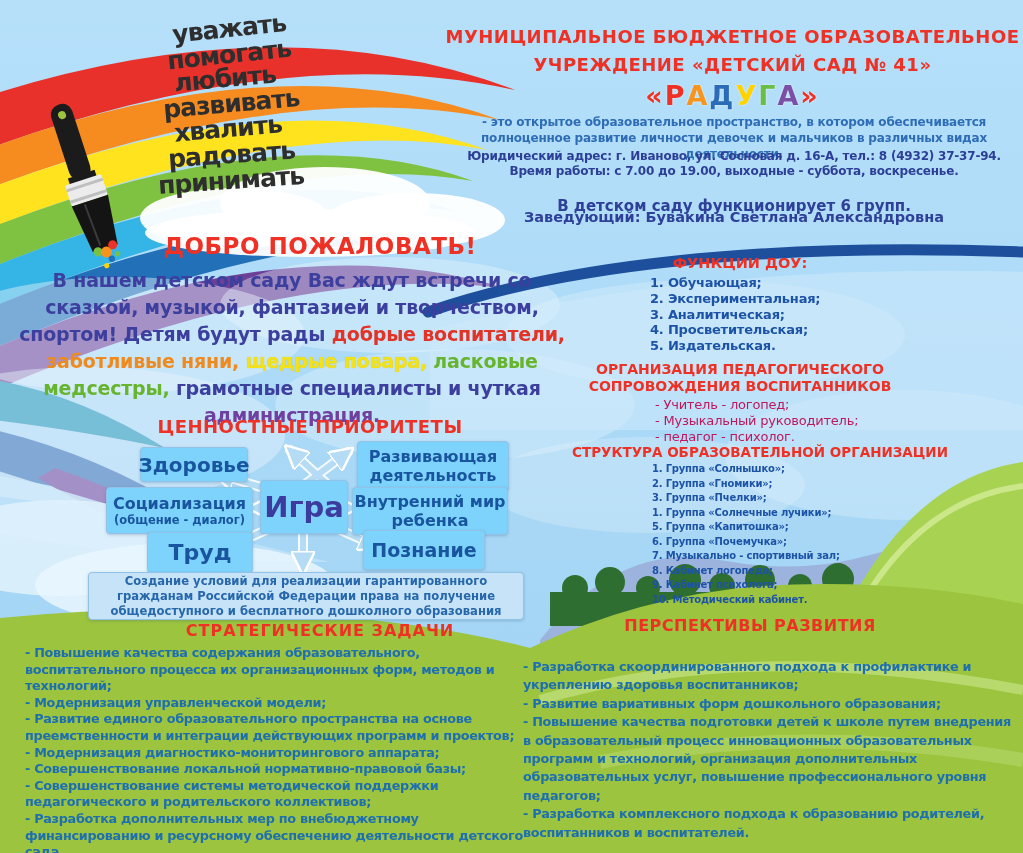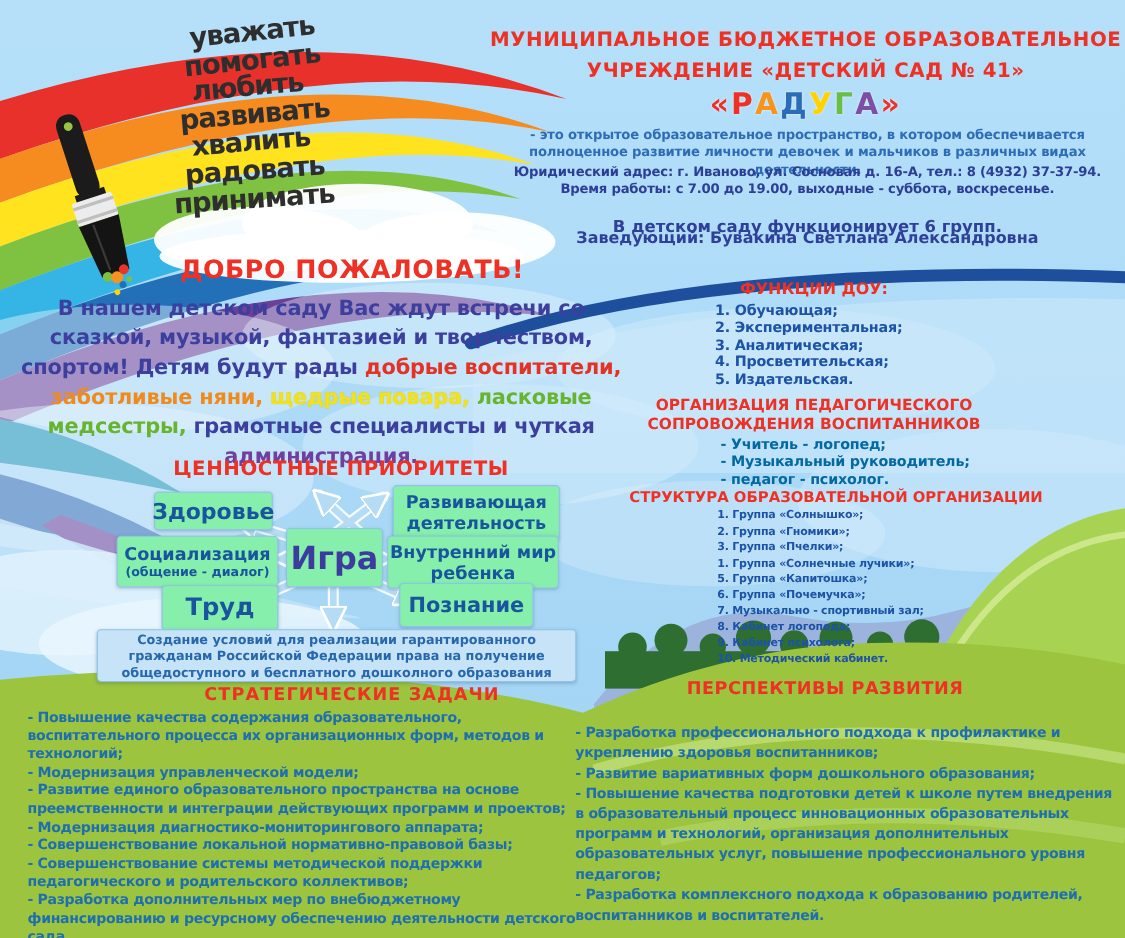--- a/index.html
+++ b/index.html
@@ -28,39 +28,39 @@
   .hours{left:446px;top:164px;width:576px;font-size:12px;font-weight:bold;color:#2c3e96;text-align:center;letter-spacing:-.2px;}
   .groups{left:446px;top:185px;width:576px;font-size:15px;font-weight:bold;color:#2f4099;text-align:center;margin-top:12px;}
   .director{left:446px;top:209px;width:576px;font-size:14.5px;font-weight:bold;color:#2f4099;text-align:center;}
   
   .welcome-title{left:100px;top:233px;width:440px;font-size:23px;letter-spacing:.5px;}
   .welcome-text{left:18px;top:267px;width:548px;text-align:center;font-weight:bold;font-size:19px;line-height:27px;letter-spacing:-.2px;}
   .seg-blue{color:#3c3f9d;} .seg-red{color:#e33226;} .seg-orange{color:#ef8b1e;}
   .seg-yellow{color:#f2e21c;text-shadow:0 0 1px #d8c000;} .seg-green{color:#67b42e;} .seg-purple{color:#7040a0;}
   .prior-title{left:100px;top:416px;width:420px;font-size:18px;letter-spacing:.5px;}
   
-  .dbox{position:absolute;background:#86efac;border:1px solid #90c3e6;border-radius:4px;
+  .dbox{position:absolute;background:#7dd3fc;border:1px solid #90c3e6;border-radius:4px;
         box-shadow:0 1px 3px rgba(40,80,120,.25);color:#19559f;font-weight:bold;
         display:flex;flex-direction:column;align-items:center;justify-content:center;text-align:center;}
   .b-health{left:140px;top:447px;width:106px;height:33px;font-size:20px;}
   .b-develop{left:357px;top:441px;width:150px;height:48px;font-size:16px;line-height:19px;}
   .b-social{left:106px;top:487px;width:145px;height:45px;}
   .b-social .l1{font-size:16px;} .b-social .l2{font-size:11.5px;}
   .b-game{left:260px;top:480px;width:86px;height:52px;font-size:29px;color:#3c3b9e;}
   .b-inner{left:352px;top:487px;width:154px;height:46px;font-size:16px;line-height:19px;}
   .b-labor{left:147px;top:532px;width:104px;height:39px;font-size:22px;}
   .b-cogn{left:363px;top:530px;width:120px;height:38px;font-size:19px;}
   .b-foot{left:88px;top:572px;width:434px;height:46px;font-size:11.6px;line-height:15px;color:#2767ac;background:#c6e3f7;}
   
   .strat-title{left:100px;top:621px;width:440px;font-size:16px;letter-spacing:1px;}
   .strat-list{left:25px;top:645px;width:502px;font-size:12.8px;line-height:16.6px;font-weight:bold;color:#1e6fb0;letter-spacing:-.3px;}
   .func-title{left:620px;top:255px;width:240px;font-size:14.5px;}
   .func-list{left:650px;top:275px;width:340px;font-size:13px;line-height:15.8px;font-weight:bold;color:#1d53a6;letter-spacing:-.2px;}
   .supp-title{left:570px;top:361px;width:340px;font-size:14px;line-height:16.5px;}
-  .supp-list{left:655px;top:397px;width:330px;font-size:13px;line-height:15.8px;font-weight:bold;color:#0369a1;letter-spacing:-.2px;}
+  .supp-list{left:655px;top:397px;width:330px;font-size:13px;line-height:15.8px;font-weight:normal;color:#be185d;letter-spacing:-.2px;}
   .struct-title{left:560px;top:444px;width:400px;font-size:13.5px;}
   .struct-list{left:652px;top:462px;width:360px;font-size:10px;line-height:14.5px;font-weight:bold;color:#1d53a6;letter-spacing:-.2px;}
   .prosp-title{left:620px;top:614px;width:260px;font-size:16px;line-height:23px;letter-spacing:.5px;}
   .prosp-list{left:523px;top:658px;width:492px;font-size:12.8px;line-height:18.4px;font-weight:bold;color:#1e6fb0;letter-spacing:-.3px;}
 </style>
 </head>
 <body>
 
 <div id="poster">
 
@@ -258,19 +258,19 @@
     <div>7. Музыкально - спортивный зал;</div>
     <div>8. Кабинет логопеда;</div>
     <div>9. Кабинет психолога;</div>
     <div>10. Методический кабинет.</div>
   </div>
 
   <div class="abs redh prosp-title">
     <div>ПЕРСПЕКТИВЫ РАЗВИТИЯ</div>
   </div>
   <div class="abs prosp-list">
-    <div>- Разработка профессионального подхода к профилактике и укреплению здоровья воспитанников;</div>
+    <div>- Разработка скоординированного подхода к профилактике и укреплению здоровья воспитанников;</div>
     <div>- Развитие вариативных форм дошкольного образования;</div>
     <div>- Повышение качества подготовки детей к школе путем внедрения в образовательный процесс инновационных образовательных программ и технологий, организация дополнительных образовательных услуг, повышение профессионального уровня педагогов;</div>
     <div>- Разработка комплексного подхода к образованию родителей, воспитанников и воспитателей.</div>
   </div>
 
 </div>
 
 </body></html>

